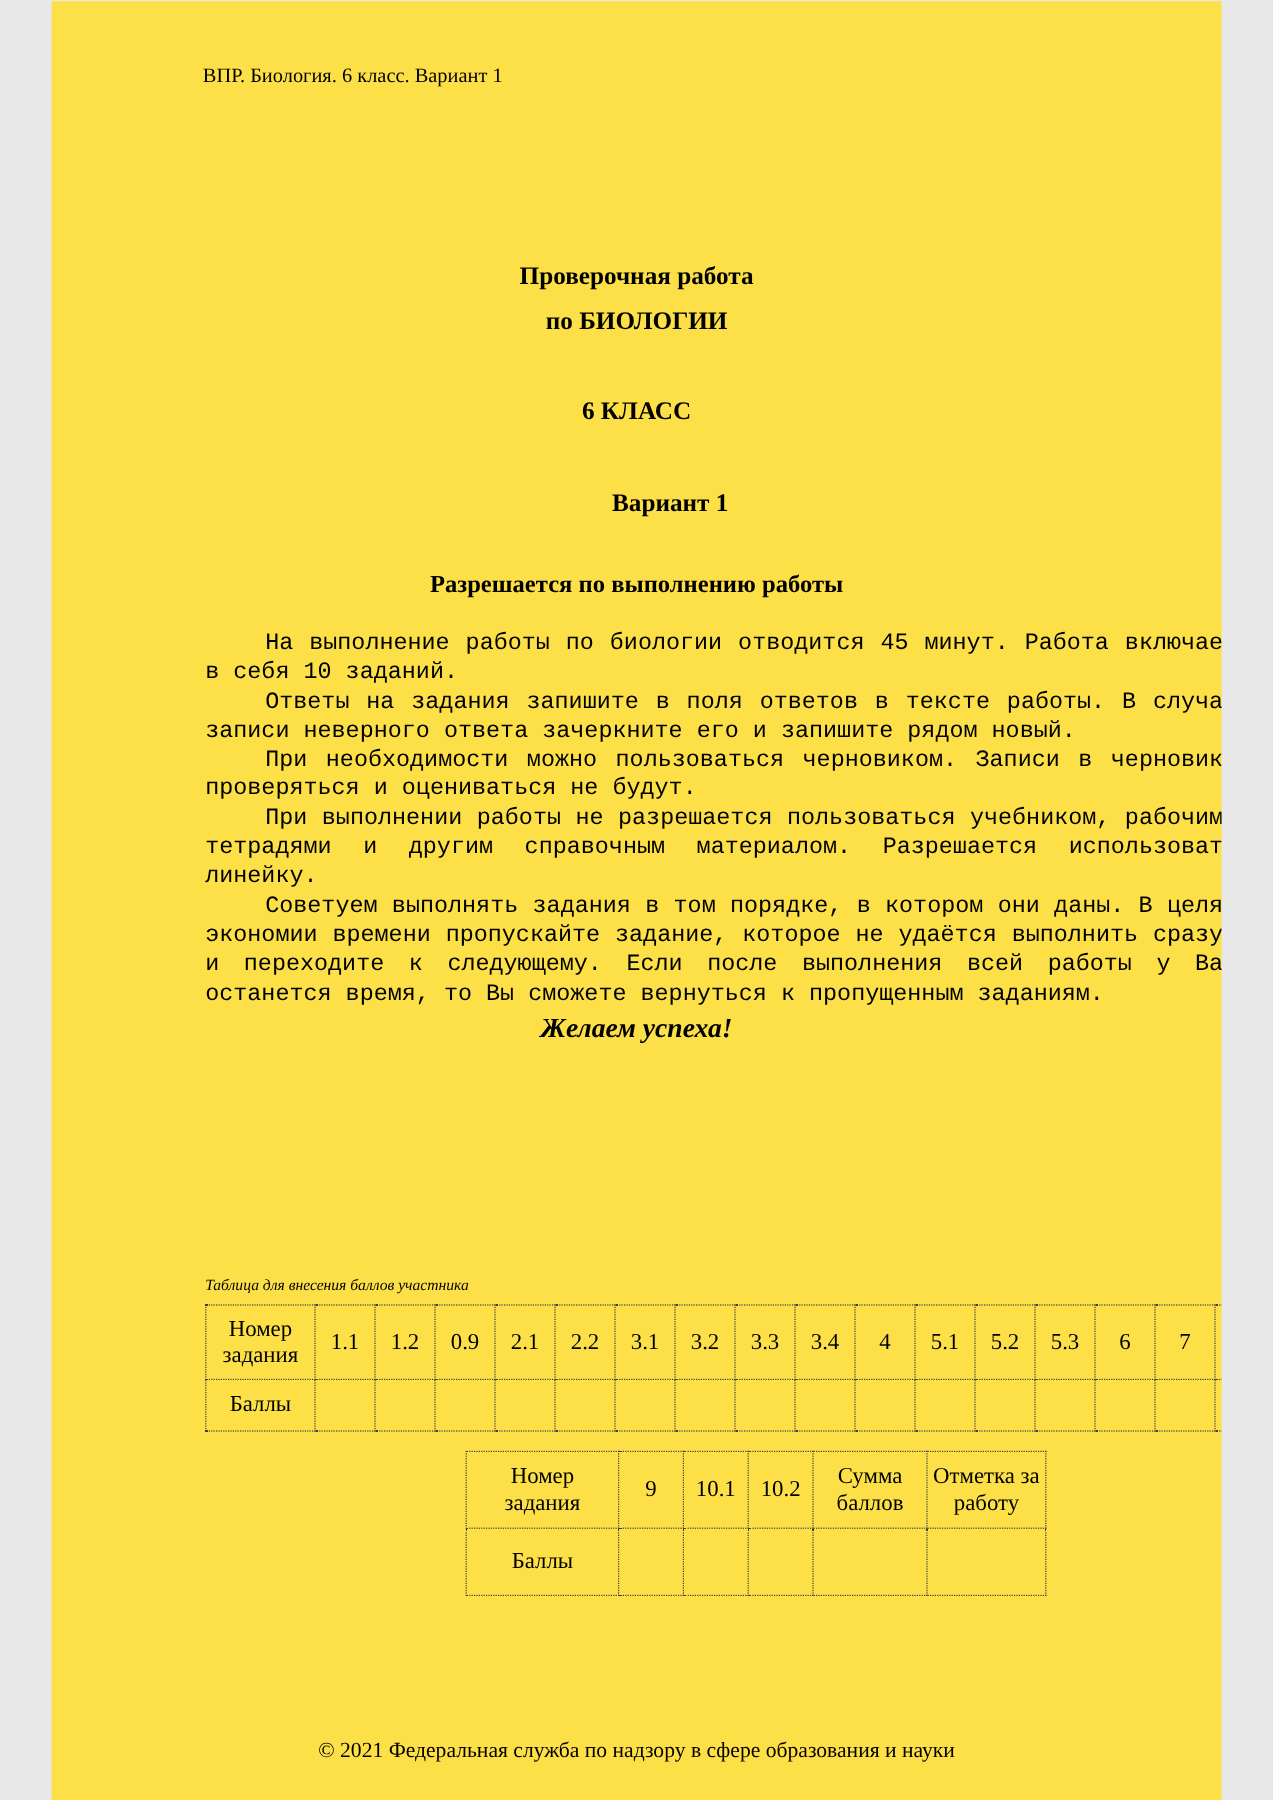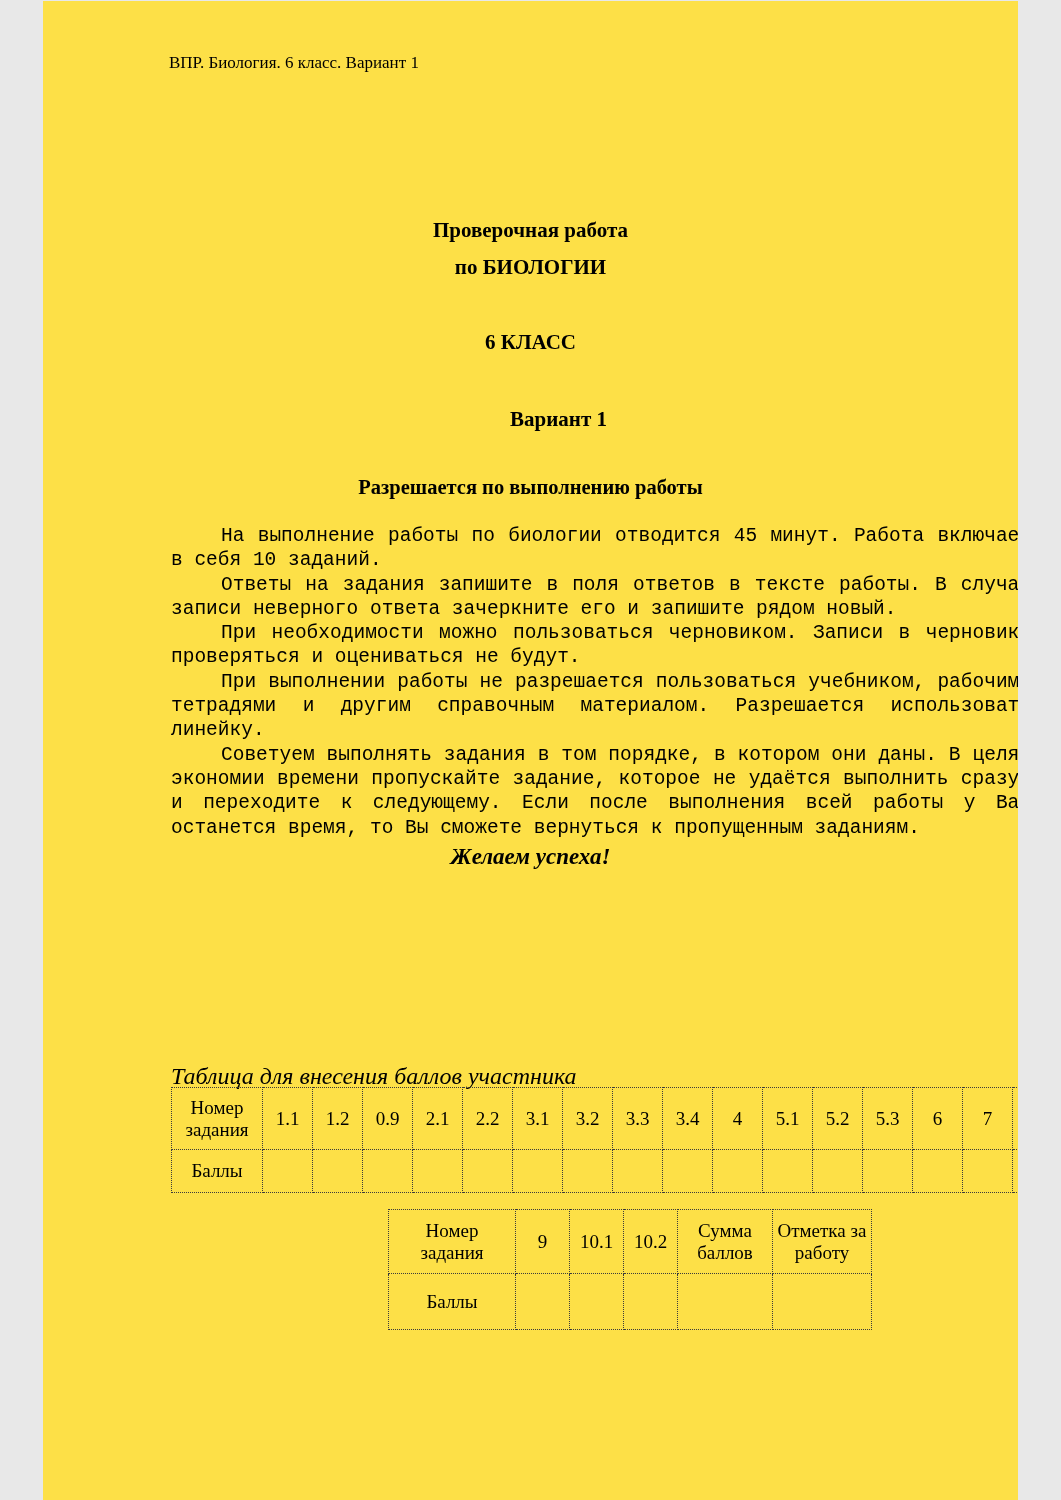--- a/index.html
+++ b/index.html
@@ -71,21 +71,21 @@
     font-weight: bold;
     font-style: italic;
     font-size: 23px;
   }
 
   
   .table-caption {
     position: absolute;
     left: 128px; top: 1062px;
     font-style: italic;
-    font-size: 24px;
+    font-size: 13px;
   }
   table.score-table {
     position: absolute;
     border-collapse: collapse;
     table-layout: fixed;
     font-size: 19px;
     text-align: center;
   }
   table.score-table th, table.score-table td {
     border: 1.5px dotted #3c3c3c;
@@ -201,14 +201,15 @@
       <th class="stub">Баллы</th>
     <td>&nbsp;</td>
           <td>&nbsp;</td>
           <td>&nbsp;</td>
           <td>&nbsp;</td>
           <td>&nbsp;</td>
         </tr>
   </tbody>
     </table>
 
+  <div class="footer">© 2021 Федеральная служба по надзору в сфере образования и науки</div>
 
 </div>
 
 </body></html>

